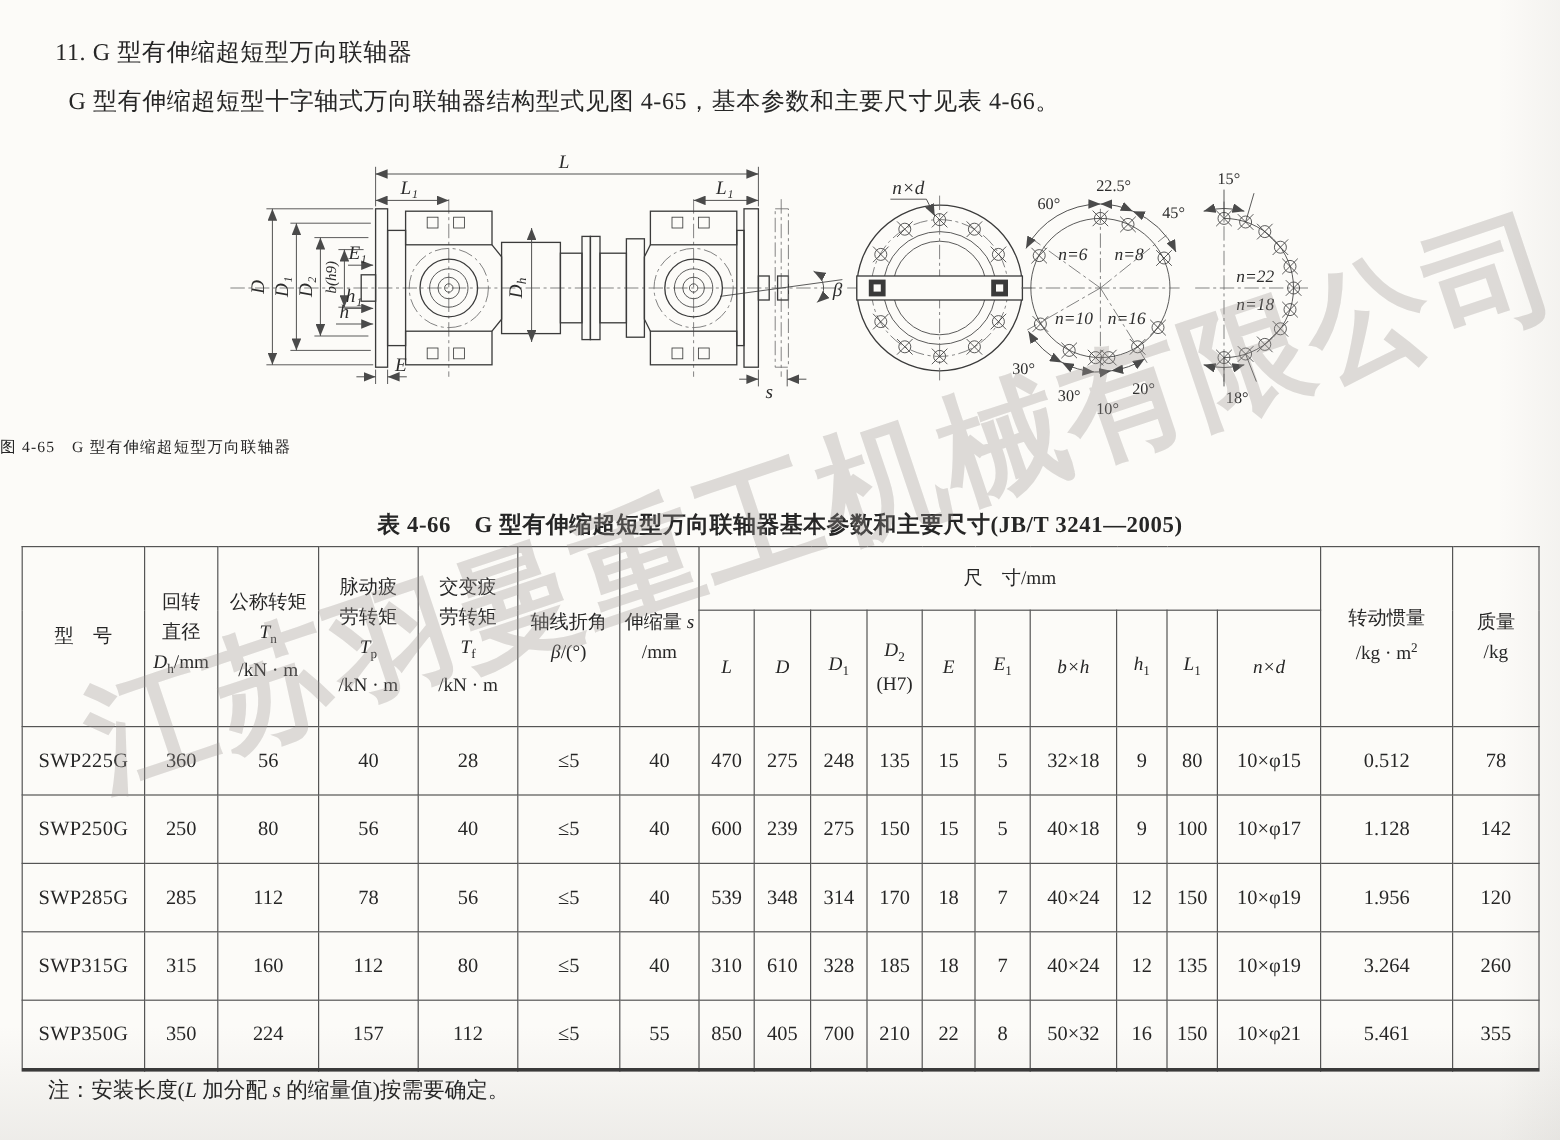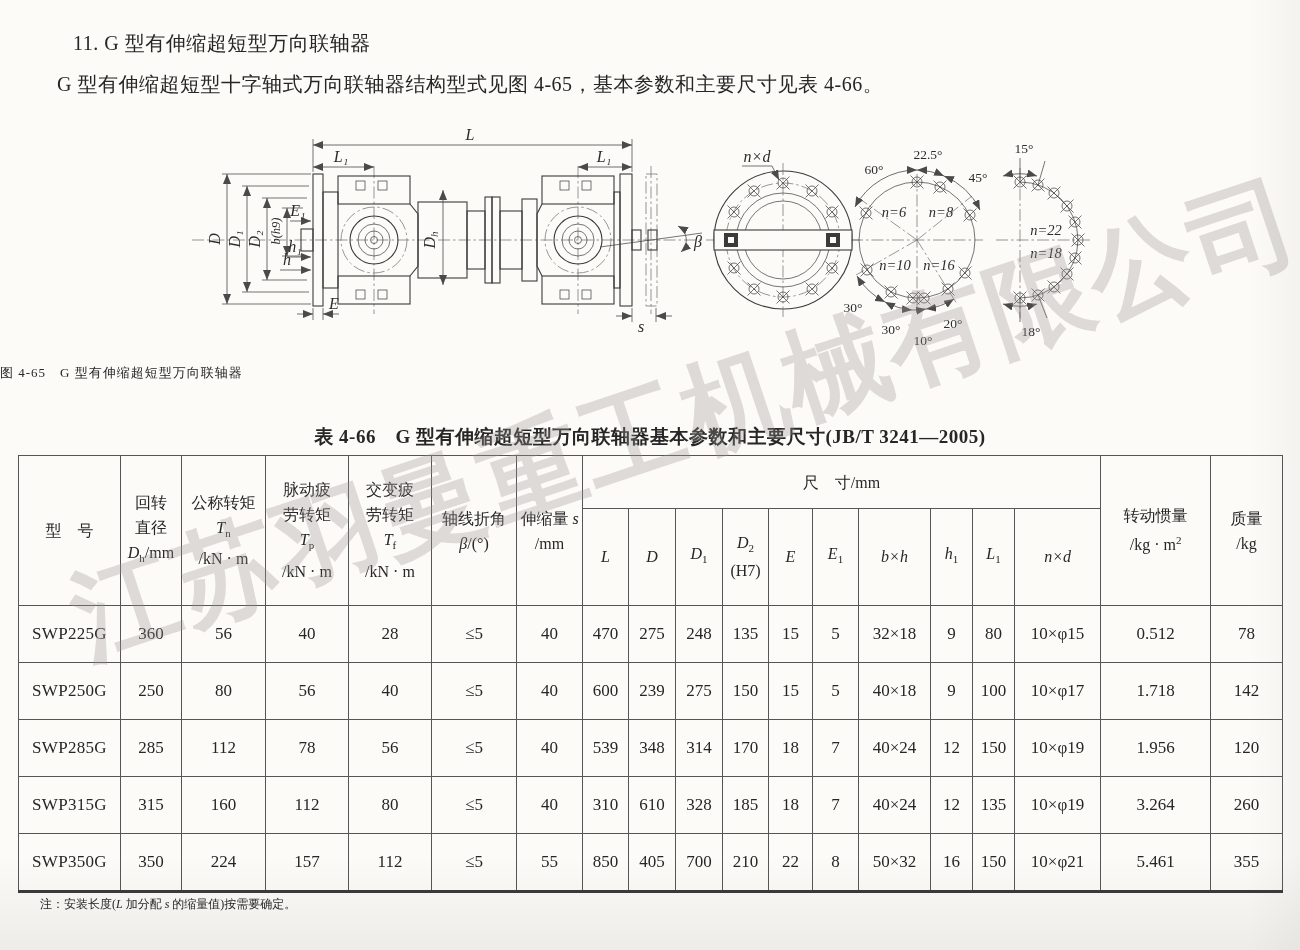--- a/index.html
+++ b/index.html
@@ -4,39 +4,39 @@
 <style>
   html,body{margin:0;padding:0}
   body{
     width:1300px;height:950px;position:relative;overflow:hidden;
     background:#fcfbf8;color:#262626;
     font-family:"Liberation Serif","DejaVu Serif",serif;
   }
   .shade{position:absolute;inset:0;pointer-events:none;
     background:linear-gradient(to bottom,rgba(0,0,0,0) 90%,rgba(110,105,100,.10) 100%),
                linear-gradient(to right,rgba(0,0,0,0) 96%,rgba(110,105,100,.06) 100%);}
-  .heading{position:absolute;left:73px;top:30px;font-size:20px;letter-spacing:.5px}
+  .heading{position:absolute;left:46px;top:30px;font-size:20px;letter-spacing:.5px}
   .intro{position:absolute;left:57px;top:71px;font-size:20px;letter-spacing:.5px}
   .figwrap{position:absolute;left:185px;top:120px;width:920px;height:245px}
   .figcaption{position:absolute;left:0;top:364px;width:1164px;text-align:left;font-size:13px;letter-spacing:1px}
   .tbltitle{position:absolute;left:0;top:424px;width:1300px;text-align:center;font-size:19px;font-weight:bold;letter-spacing:.5px}
   table.main{position:absolute;left:18px;top:455px;width:1264px;border-collapse:collapse;table-layout:fixed;
     border:1.5px solid #3a3a3a;border-bottom-width:3px}
   table.main th,table.main td{border:1px solid #555;text-align:center;vertical-align:middle;
     font-weight:normal;padding:0;overflow:hidden}
   tr.hr1 th{height:52px;font-size:16px}
   tr.hr2 td{height:96px;font-size:16px}
   table.main thead th{font-size:16px;line-height:25px}
   table.main tbody td{height:56px;font-size:17px}
   td.model{font-size:16.5px;letter-spacing:.3px}
   th sub,td sub{font-size:11px}
   th sup{font-size:11px}
   th i,td i{font-family:"Liberation Serif",serif}
   .dimh div{line-height:22px;font-size:16px}
-  .note{position:absolute;left:40px;top:896px;font-size:12px}
+  .note{position:absolute;left:40px;top:896px;font-size:18px}
   .watermark{position:absolute;left:58px;top:568px;z-index:10;pointer-events:none;
     font-size:104px;line-height:1.1;white-space:nowrap;letter-spacing:3px;
     color:rgba(156,150,146,.32);transform:rotate(-18.5deg);transform-origin:0 0;
     font-family:"Liberation Sans","DejaVu Sans",sans-serif;font-weight:bold}
   
   .ol{stroke:#3b3b3b;fill:none;stroke-width:1.1}
   .olf{stroke:#3b3b3b;fill:#fcfbf8;stroke-width:1.1}
   .thn{stroke:#3b3b3b;fill:none;stroke-width:.7}
   .cl{stroke:#6b6b6b;fill:none;stroke-width:.7;stroke-dasharray:12 3 2.5 3}
   .dim{stroke:#4a4a4a;fill:none;stroke-width:.8}
@@ -392,21 +392,21 @@
         <td>600</td>
         <td>239</td>
         <td>275</td>
         <td>150</td>
         <td>15</td>
         <td>5</td>
         <td>40×18</td>
         <td>9</td>
         <td>100</td>
         <td>10×φ17</td>
-        <td>1.718</td>
+        <td>1.128</td>
         <td>142</td>
       </tr>
       <tr>
         <td class="model">SWP285G</td>
         <td>285</td>
         <td>112</td>
         <td>78</td>
         <td>56</td>
         <td>≤5</td>
         <td>40</td>

